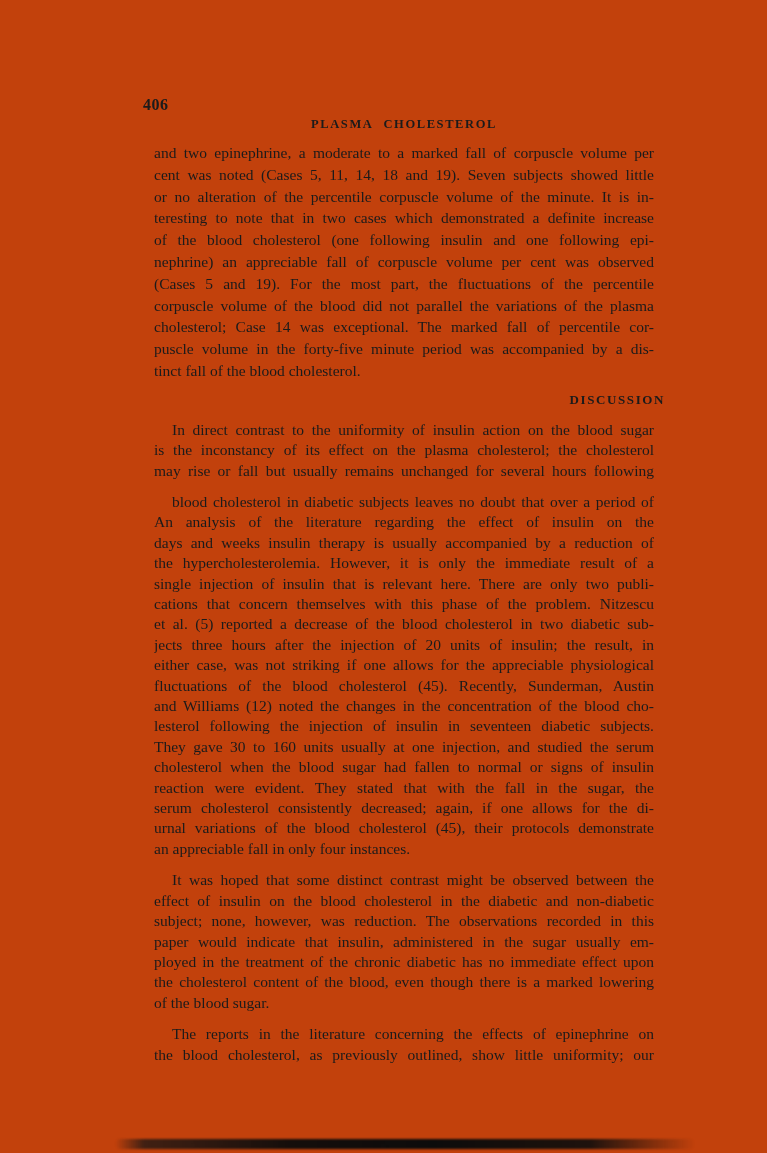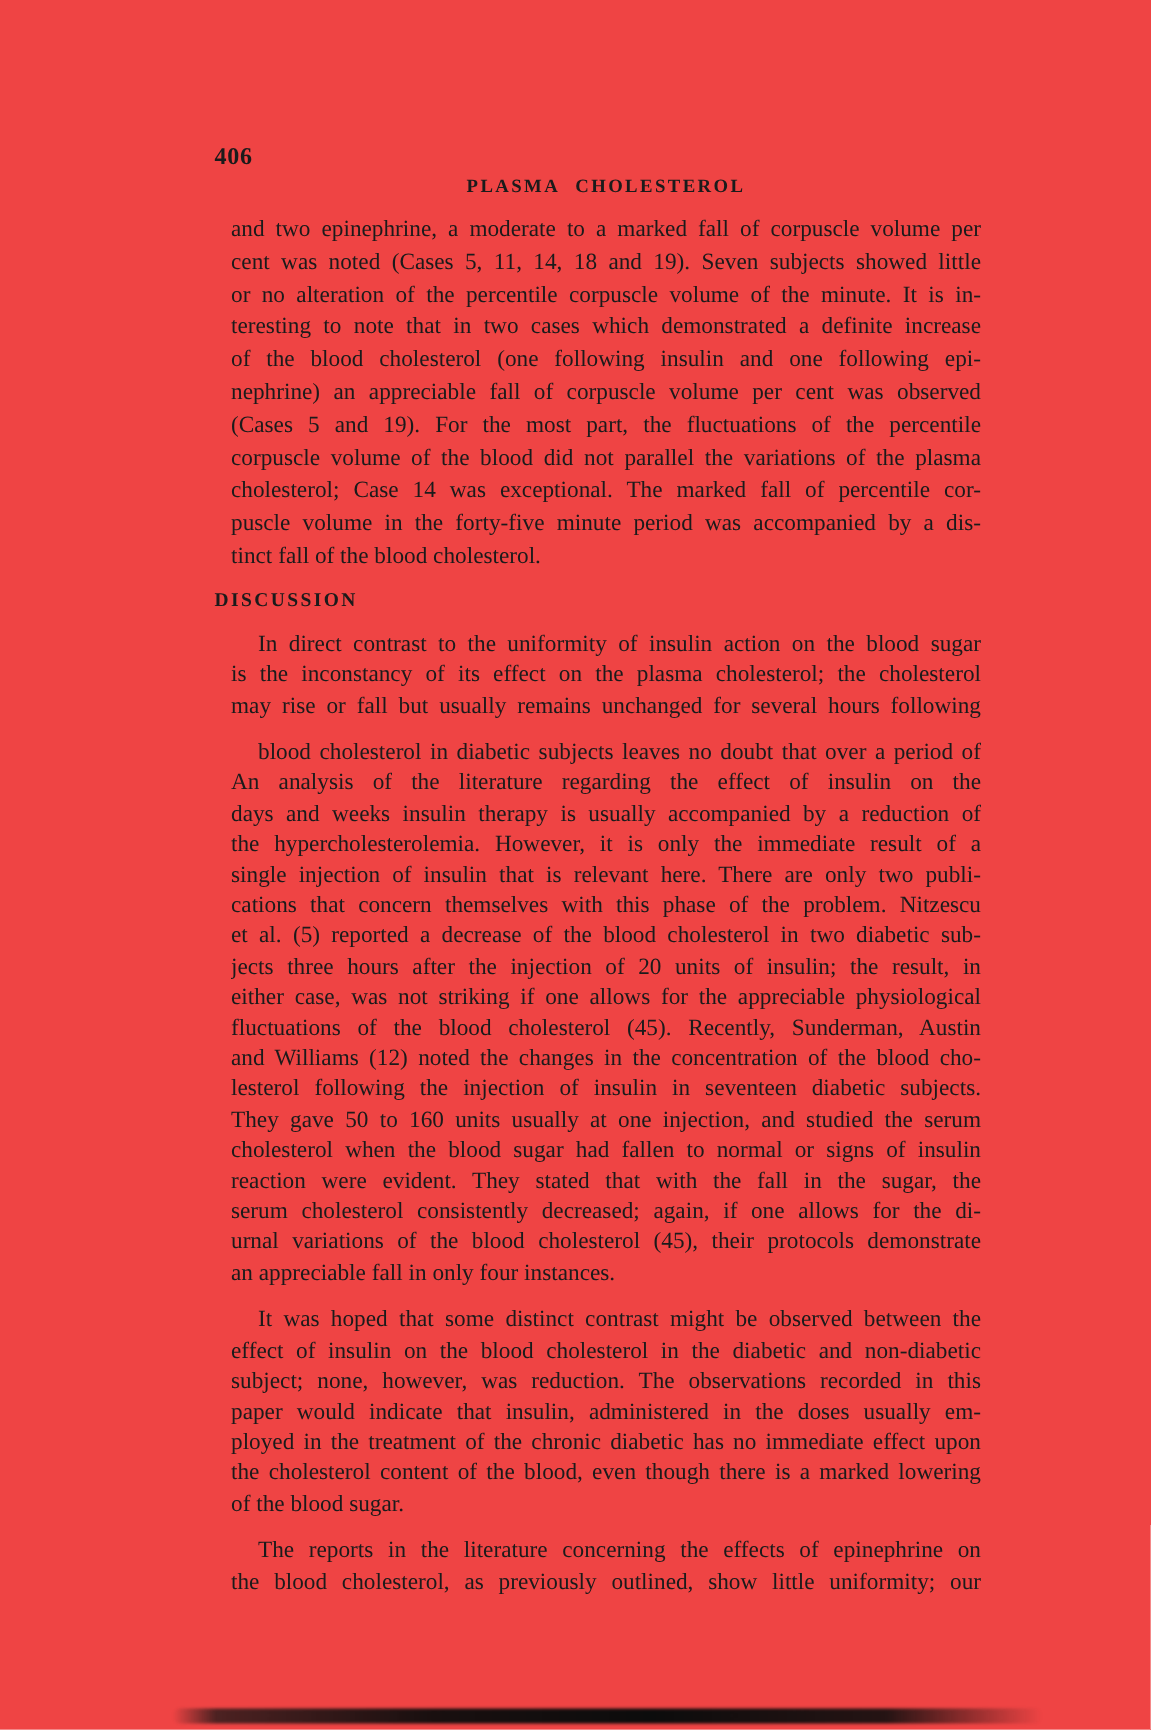--- a/index.html
+++ b/index.html
@@ -4,21 +4,21 @@
 <style>
   html, body { margin: 0; padding: 0; }
   body {
     width: 767px; height: 1153px;
     background: #fefefd;
     position: relative;
     overflow: hidden;
     font-family: "Liberation Serif", "DejaVu Serif", serif;
     color: #1b1b1b;
   }
-  .sheet { position: absolute; inset: 0; background: #ef4444; }
+  .sheet { position: absolute; inset: 0; background: #c2410c; }
 
   .page-header {
     position: absolute;
     left: 143px; top: 96px; width: 522px; height: 20px;
   }
   .page-number {
     position: absolute; left: 0; top: 0;
     font-size: 16px; font-weight: 700; letter-spacing: 0.5px;
   }
   .running-head {
@@ -42,21 +42,21 @@
     text-align-last: justify;
     overflow: hidden;
   }
   .line.no-stretch { text-align-last: left; }
   .para.indent .line:first-child { text-indent: 18px; }
 
   .section-heading {
     font-weight: 700;
     font-size: 13px;
     letter-spacing: 1.6px;
-    text-align: left;
+    text-align: right;
     line-height: 14px;
     margin: 5px 0 13px 0;
   }
 
   .scan-artifact {
     position: absolute;
     left: 115px; top: 1139px;
     width: 580px; height: 10px;
     border-radius: 6px;
     background: linear-gradient(90deg,
@@ -105,32 +105,32 @@
         <div class="line">days and weeks insulin therapy is usually accompanied by a reduction of</div>
         <div class="line">the hypercholesterolemia. However, it is only the immediate result of a</div>
         <div class="line">single injection of insulin that is relevant here. There are only two publi-</div>
         <div class="line">cations that concern themselves with this phase of the problem. Nitzescu</div>
         <div class="line">et al. (5) reported a decrease of the blood cholesterol in two diabetic sub-</div>
         <div class="line">jects three hours after the injection of 20 units of insulin; the result, in</div>
         <div class="line">either case, was not striking if one allows for the appreciable physiological</div>
         <div class="line">fluctuations of the blood cholesterol (45). Recently, Sunderman, Austin</div>
         <div class="line">and Williams (12) noted the changes in the concentration of the blood cho-</div>
         <div class="line">lesterol following the injection of insulin in seventeen diabetic subjects.</div>
-        <div class="line">They gave 50 to 160 units usually at one injection, and studied the serum</div>
+        <div class="line">They gave 30 to 160 units usually at one injection, and studied the serum</div>
         <div class="line">cholesterol when the blood sugar had fallen to normal or signs of insulin</div>
         <div class="line">reaction were evident. They stated that with the fall in the sugar, the</div>
         <div class="line">serum cholesterol consistently decreased; again, if one allows for the di-</div>
         <div class="line">urnal variations of the blood cholesterol (45), their protocols demonstrate</div>
         <div class="line no-stretch">an appreciable fall in only four instances.</div>
       </div>
       <div class="para indent">
         <div class="line">It was hoped that some distinct contrast might be observed between the</div>
         <div class="line">effect of insulin on the blood cholesterol in the diabetic and non-diabetic</div>
         <div class="line">subject; none, however, was reduction. The observations recorded in this</div>
-        <div class="line">paper would indicate that insulin, administered in the doses usually em-</div>
+        <div class="line">paper would indicate that insulin, administered in the sugar usually em-</div>
         <div class="line">ployed in the treatment of the chronic diabetic has no immediate effect upon</div>
         <div class="line">the cholesterol content of the blood, even though there is a marked lowering</div>
         <div class="line no-stretch">of the blood sugar.</div>
       </div>
       <div class="para indent">
         <div class="line">The reports in the literature concerning the effects of epinephrine on</div>
         <div class="line">the blood cholesterol, as previously outlined, show little uniformity; our</div>
       </div>
     </div>
 

